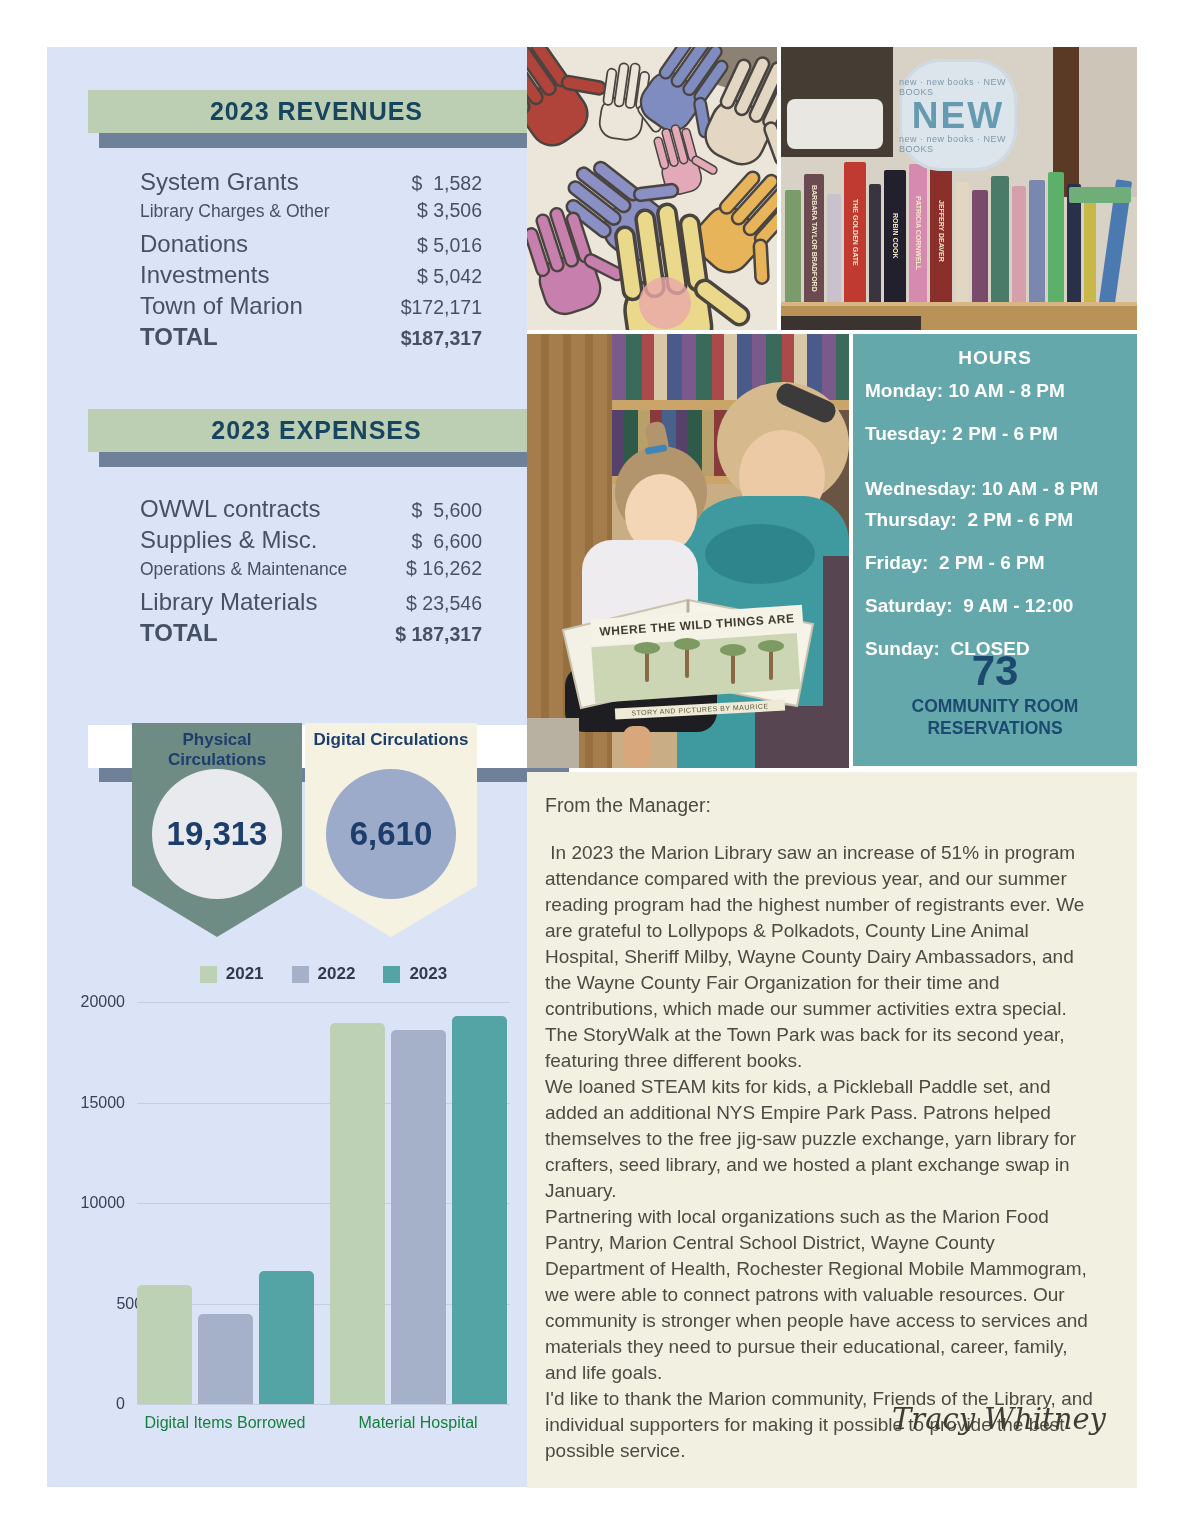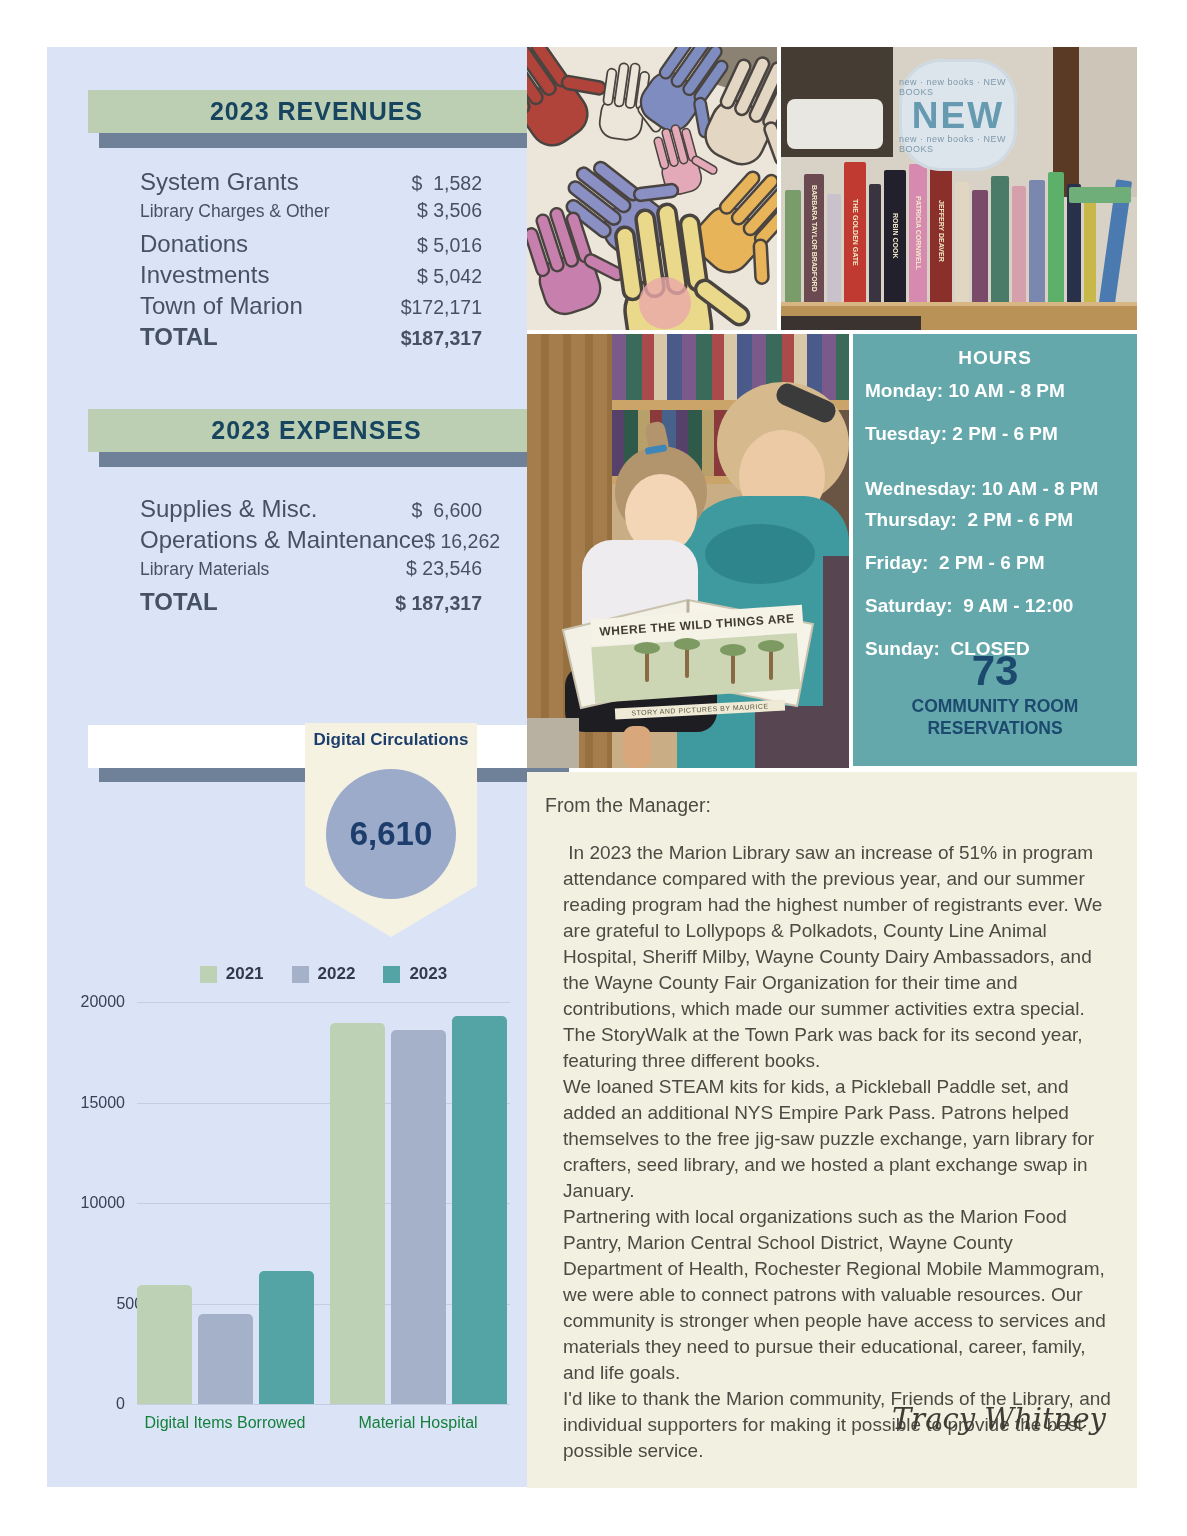--- a/index.html
+++ b/index.html
@@ -120,21 +120,21 @@
                font-size:19px;font-weight:bold;letter-spacing:1px;}
   .hours-line{position:absolute;left:12px;width:266px;height:26px;font-size:19px;font-weight:bold;white-space:pre;}
   #stat-number{position:absolute;top:316px;left:0;width:100%;text-align:center;
                font-size:42px;font-weight:bold;color:#1b4a6e;line-height:1;}
   #stat-label{position:absolute;top:362px;left:17px;width:250px;text-align:center;
               font-size:17.5px;font-weight:bold;color:#1b4a6e;line-height:1.25;}
 
   
   #manager{position:absolute;left:527px;top:772px;width:610px;height:716px;background:#f2f0e1;color:#4b4b43;}
   #manager-heading{position:absolute;left:18px;top:22px;font-size:19.5px;}
-  #manager-body{position:absolute;left:18px;top:68px;width:552px;font-size:19px;line-height:26px;margin-left:18px;}
+  #manager-body{position:absolute;left:18px;top:68px;width:552px;font-size:19px;line-height:26px;}
   #manager-body p{margin:0;white-space:pre-wrap;}
   #signature{position:absolute;left:352px;top:630px;width:240px;text-align:center;
              font-family:"DejaVu Serif",serif;font-style:italic;font-size:29px;color:#3d3d35;}
 
   .hands-svg{position:absolute;left:0;top:0;}
 </style>
 </head>
 <body>
 
 <div id="page">
@@ -190,40 +190,50 @@
 
   <div class="hdr" style="top:409px">
     <div class="hdr-shadow"></div>
     <div class="hdr-face">
       <span>2023 EXPENSES</span>
     </div>
   </div>
 
   <div class="fin-table" id="exp-table" style="top:495px">
     <div class="fin-row">
+      <span class="lbl">OWWL contracts</span>
+      <span class="val">$  5,600</span>
+      </div>
+    <div class="fin-row">
       <span class="lbl">Supplies &amp; Misc.</span>
       <span class="val">$  6,600</span>
       </div>
     <div class="fin-row">
       <span class="lbl">Operations &amp; Maintenance</span>
       <span class="val">$ 16,262</span>
       </div>
     <div class="fin-row">
       <span class="lbl">Library Materials</span>
       <span class="val">$ 23,546</span>
       </div>
     <div class="fin-row">
       <span class="lbl">TOTAL</span>
       <span class="val">$ 187,317</span>
       </div>
   </div>
 
   <div class="band-shadow"></div>
   <div class="band-white"></div>
 
+  <div class="pennant" id="pennant-physical">
+    <div class="pennant-title">Physical Circulations</div>
+    <div class="pennant-circle">
+      <span>19,313</span>
+    </div>
+  </div>
   <div class="pennant" id="pennant-digital">
     <div class="pennant-title">Digital Circulations</div>
     <div class="pennant-circle">
       <span>6,610</span>
     </div>
   </div>
 
   <div id="chart">
     <div id="chart-legend">
         <div class="legend-item">

